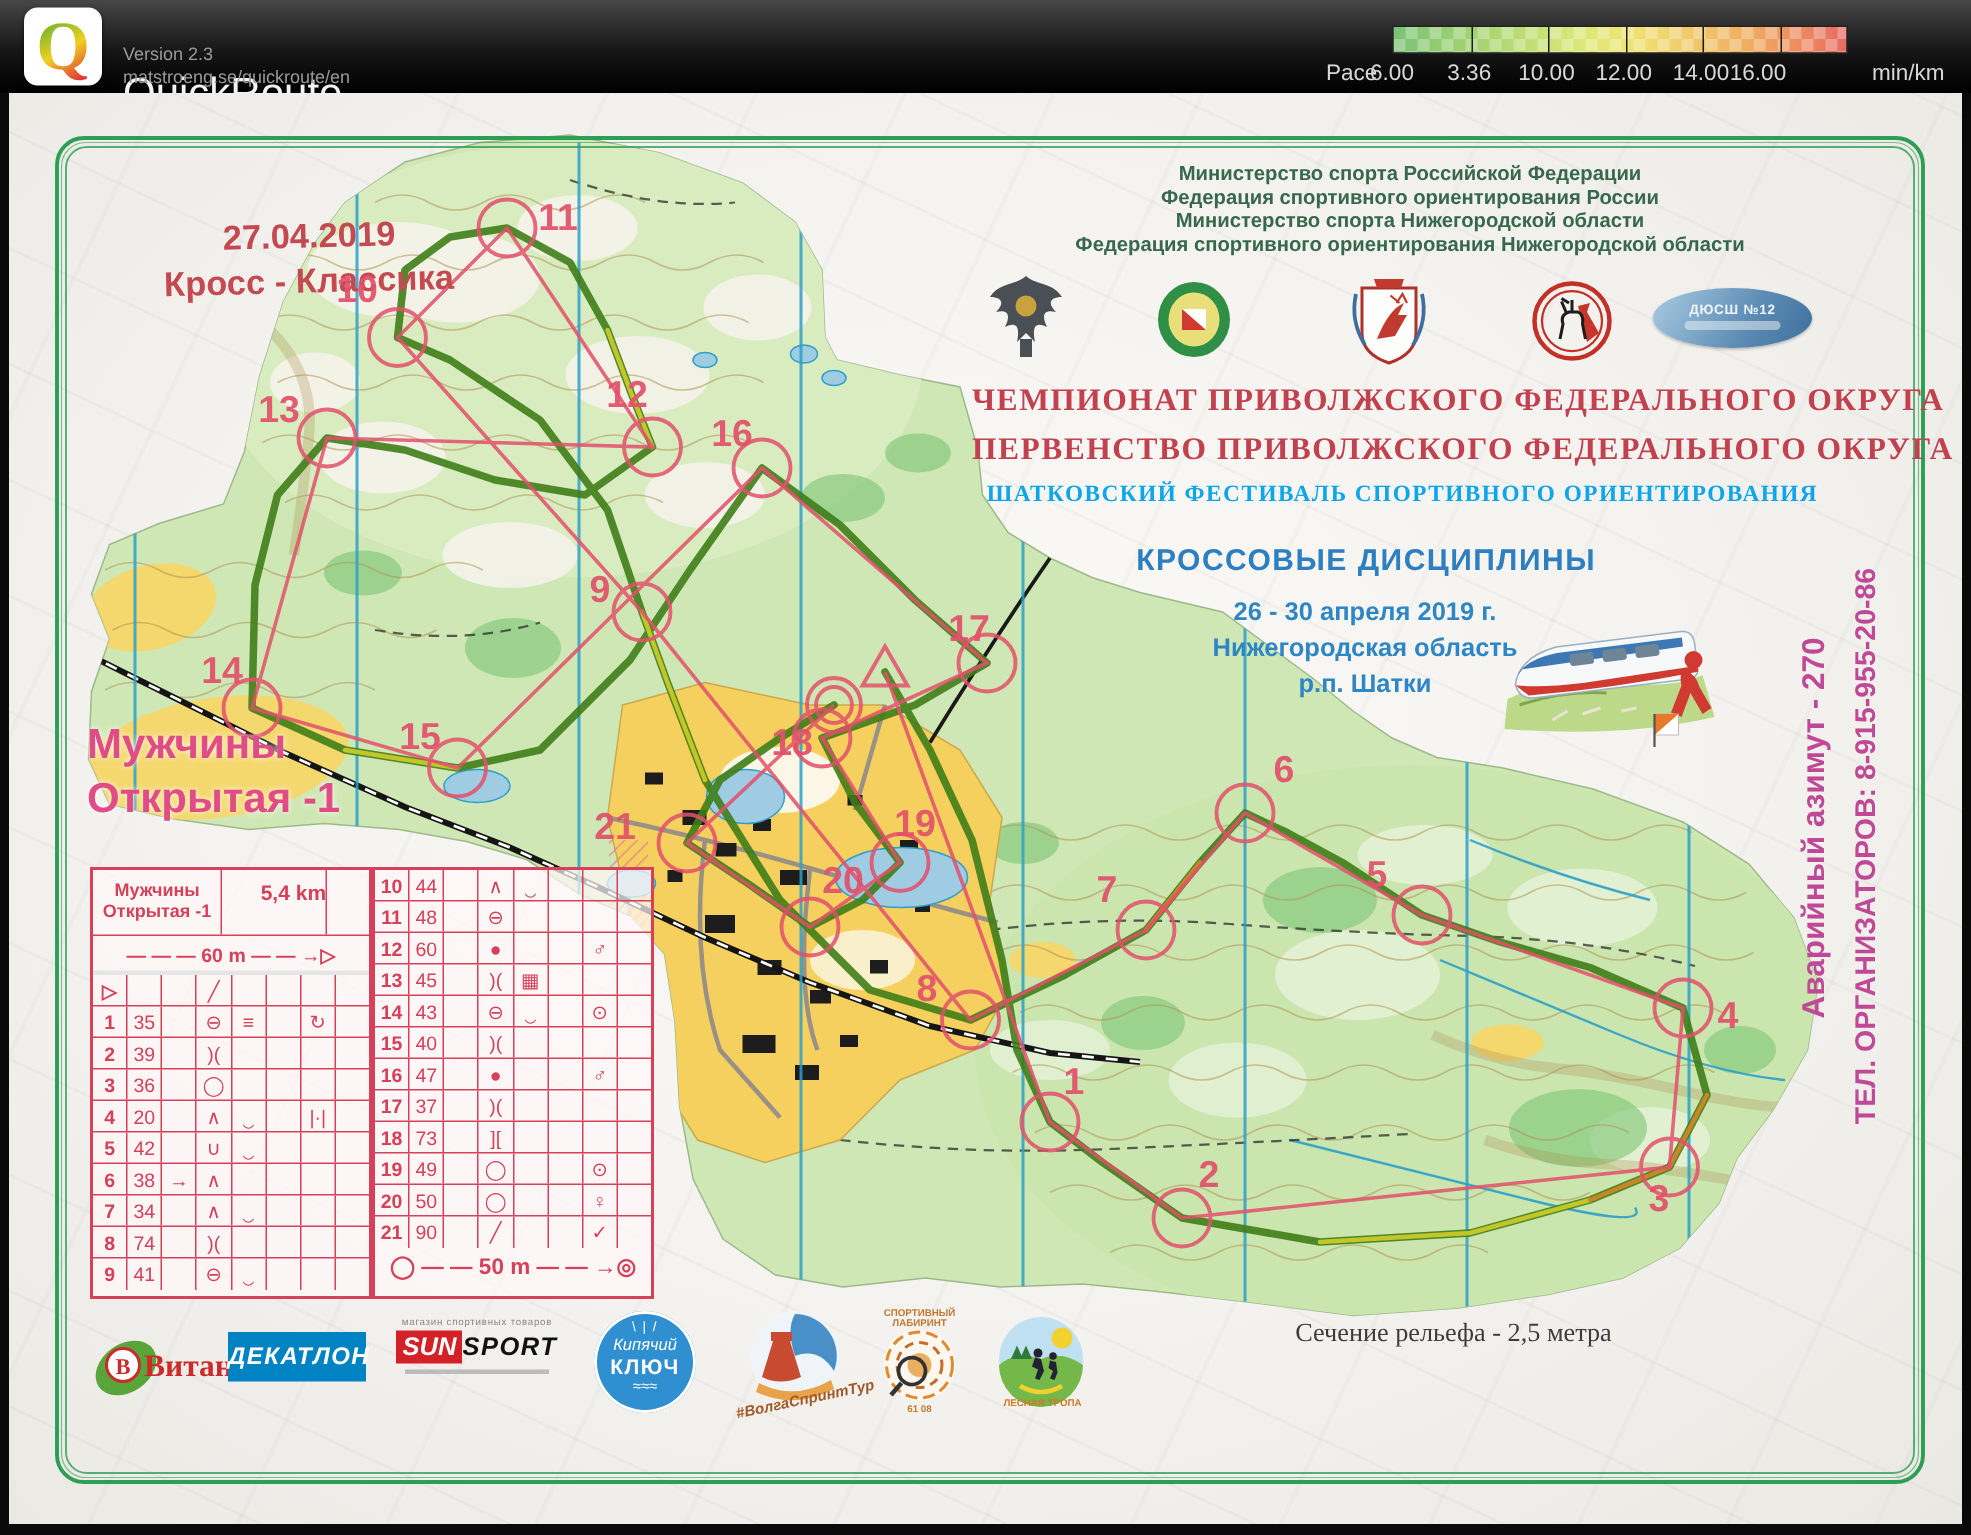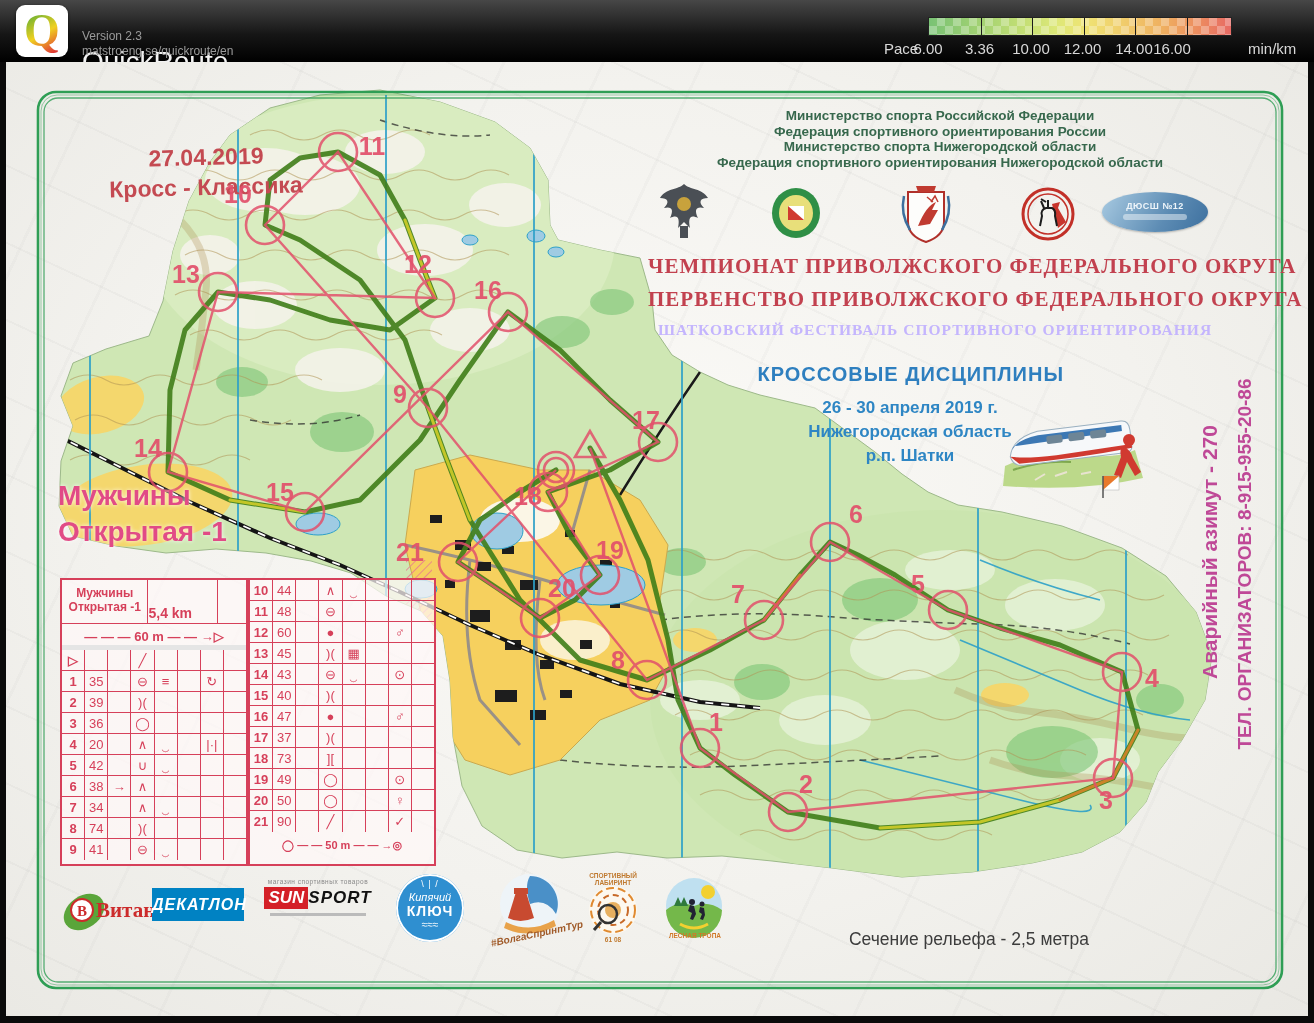--- a/index.html
+++ b/index.html
@@ -40,56 +40,56 @@
   .date-txt{left:84px;top:144px;width:244px;text-align:center;font-size:23px;font-weight:bold;
             color:#c44a52;transform:rotate(-1.5deg);}
   .disc-txt{left:46px;top:174px;width:320px;text-align:center;font-size:23px;font-weight:bold;
             color:#c44a52;transform:rotate(-1.5deg);}
   .orgs{left:656px;top:108px;width:568px;text-align:center;font-size:13.5px;font-weight:bold;
         color:#37684d;line-height:15.5px;white-space:normal;}
   .title1{left:648px;top:254px;width:574px;text-align:center;font-family:"Liberation Serif",serif;
           font-size:21px;font-weight:bold;color:#c2414f;letter-spacing:1px;}
   .title2{top:287px;}
   .title3{left:648px;top:321px;width:574px;text-align:center;font-family:"Liberation Serif",serif;
-          font-size:15.5px;font-weight:bold;color:#c4b5fd;letter-spacing:1px;}
+          font-size:15.5px;font-weight:bold;color:#0ea5e9;letter-spacing:1px;}
   .subtitle{left:756px;top:363px;width:308px;text-align:right;font-size:20px;font-weight:bold;
             color:#2e7fbf;letter-spacing:1px;}
   .evline{left:756px;top:0;width:308px;text-align:center;font-size:17px;color:#2e86c4;font-weight:bold;}
   .class-l1{left:58px;top:480px;font-size:28px;font-weight:bold;color:#e14b86;
             text-shadow:0 0 4px rgba(255,255,255,.9);}
   .class-l2{left:58px;top:516px;font-size:28px;font-weight:bold;color:#e14b86;
             text-shadow:0 0 4px rgba(255,255,255,.9);}
   .vtext{position:absolute;transform-origin:0 0;transform:rotate(-90deg);
          font-weight:bold;color:#bf4897;white-space:nowrap;}
   .v-az{left:1198px;top:762px;font-size:21px;width:420px;text-align:center;}
   .v-ph{left:1234px;top:792px;font-size:19px;width:456px;text-align:center;}
   .scale1{left:826px;top:878px;width:286px;text-align:center;font-size:17.5px;color:#3c3c3c;}
-  .scale2{left:826px;top:929px;width:286px;text-align:center;font-size:17.5px;color:#3c3c3c;}
+  .scale2{left:826px;top:878px;width:286px;text-align:center;font-size:17.5px;color:#3c3c3c;font-family:Liberation Serif, serif;}
 
   
   .ctrl-num{position:absolute;transform:translate(-50%,-50%);font-size:25px;font-weight:bold;
             color:#e2506b;opacity:.92;}
 
   
   .card{position:absolute;border:2px solid #d6405a;background:rgba(255,248,248,.72);color:#d6405a;}
   .card *{box-sizing:border-box;}
   .card-head{display:flex;border-bottom:1px solid #d6405a;height:44px;}
   .card-head .c1{width:47%;border-right:1px solid #d6405a;font-size:12px;font-weight:bold;
                  text-align:center;padding-top:6px;line-height:14px;}
   .card-head .c2{width:38%;border-right:1px solid #d6405a;font-size:14px;font-weight:bold;
-                 text-align:left;padding-top:25px;}
+                 text-align:right;padding-top:7px;}
   .card-head .c3{width:15%;}
-  .dist-row{height:26px;border-bottom:5px solid #e5e5e5;font-size:13px;font-weight:bold;
+  .dist-row{height:26px;border-bottom:3px solid #e5e5e5;font-size:13px;font-weight:bold;
             text-align:center;line-height:26px;}
   .crow{display:flex;height:21px;border-bottom:1px solid #d6405a;font-size:13px;}
   .crow:last-child{border-bottom:none;}
   .ccell{flex:1;border-right:1px solid #d6405a;text-align:center;line-height:21px;overflow:hidden;}
   .ccell:last-child{border-right:none;}
   .ccell.num{font-weight:bold;}
-  .foot-row{height:26px;font-size:11px;font-weight:bold;text-align:center;line-height:26px;}
+  .foot-row{height:26px;font-size:15px;font-weight:bold;text-align:center;line-height:26px;}
 
   
   .logo{position:absolute;}
   .vitan-txt{position:absolute;left:22px;top:12px;font-size:21px;font-weight:bold;color:#cc2b2b;
              font-family:"Liberation Serif",serif;}
   .deka{background:#0082c3;color:#fff;font-weight:bold;font-style:italic;font-size:16px;
         text-align:center;line-height:33px;letter-spacing:1px;}
   .sun-cap{font-size:6.5px;color:#888;text-align:center;letter-spacing:.5px;}
   .sun-row{display:flex;justify-content:center;align-items:center;height:26px;}
   .sun-red{background:#d42027;color:#fff;font-weight:bold;font-style:italic;font-size:17px;

